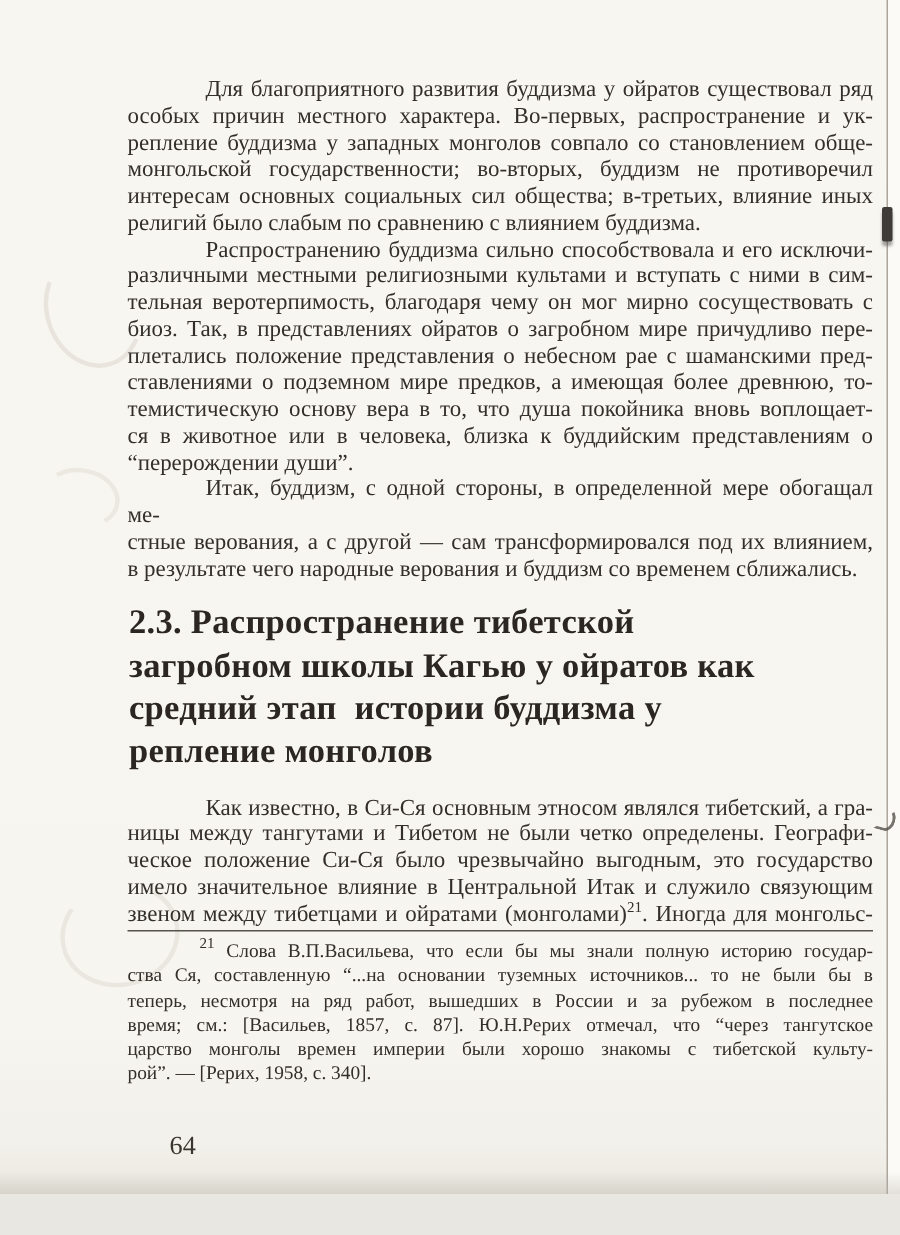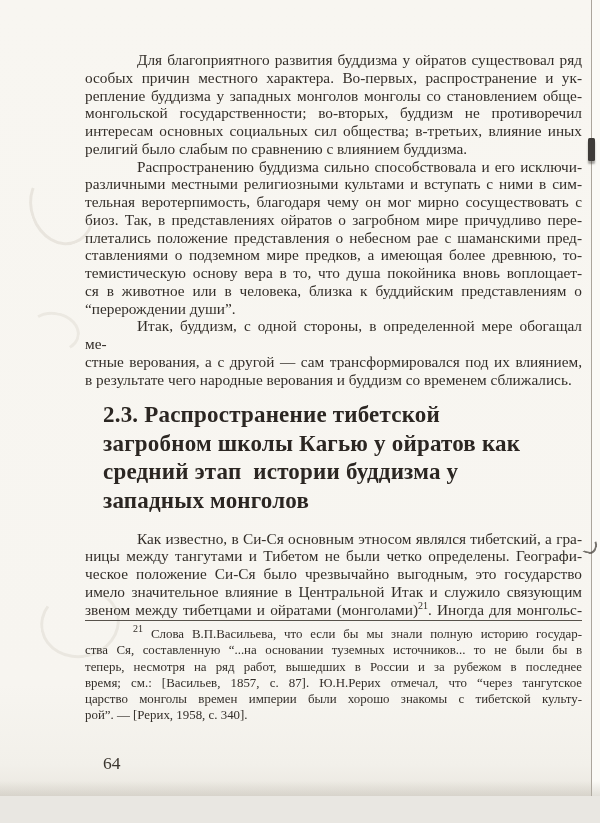--- a/index.html
+++ b/index.html
@@ -25,51 +25,51 @@
   .text-col { position: absolute; left: 85px; top: 51px; width: 497px; }
   .para { margin: 0; }
   .line {
     font-size: 15.3px; line-height: 17.75px;
     text-align: justify; text-align-last: justify;
     white-space: pre-wrap;
   }
   .line.end { text-align-last: left; }
   .line.indent { text-indent: 52px; }
   sup { font-size: 10px; line-height: 0; vertical-align: 6px; margin-top: 30px; }
-  .section-heading { margin: 13px 0 0 18px; padding: 0; color: #2b2622; }
+  .section-heading { margin: 13px 0 0 1px; padding: 0; color: #2b2622; }
   .hline {
     font-size: 23px; line-height: 28.6px; font-weight: 700;
     white-space: pre-wrap; letter-spacing: .2px;
   }
   .body-block { margin-top: 14px; }
   .fn-sep { border: 0; border-top: 1.4px solid #57524b; margin: 2px 0 5px 0; width: 100%; }
   .fnote .line { font-size: 12.9px; line-height: 16.1px; }
   .fnote .line.indent { text-indent: 48px; }
-  .page-number { position: absolute; left: 103px; top: 753px; font-size: 17.5px; color: #3a352f; }
+  .page-number { position: absolute; left: 113px; top: 753px; font-size: 17.5px; color: #3a352f; }
 </style>
 </head>
 <body>
 
 <div class="page">
 
   <div class="right-strip"></div>
   <div class="page-edge-line"></div>
   <div class="edge-tab"></div>
   <div class="edge-mark"></div>
   <div class="smudge smudge-1"></div>
   <div class="smudge smudge-2"></div>
   <div class="smudge smudge-3"></div>
   <div class="bottom-shade"></div>
 
   <div class="text-col">
     <div>
         <div class="para">
           <div class="line indent">Для благоприятного развития буддизма у ойратов существовал ряд</div>
           <div class="line">особых причин местного характера. Во-первых, распространение и ук-</div>
-          <div class="line">репление буддизма у западных монголов монголы со становлением обще-</div>
+          <div class="line">репление буддизма у западных монголов совпало со становлением обще-</div>
           <div class="line">монгольской государственности; во-вторых, буддизм не противоречил</div>
           <div class="line">интересам основных социальных сил общества; в-третьих, влияние иных</div>
           <div class="line end">религий было слабым по сравнению с влиянием буддизма.</div>
         </div>
         <div class="para">
           <div class="line indent">Распространению буддизма сильно способствовала и его исключи-</div>
           <div class="line">различными местными религиозными культами и вступать с ними в сим-</div>
           <div class="line">тельная веротерпимость, благодаря чему он мог мирно сосуществовать с</div>
           <div class="line">биоз. Так, в представлениях ойратов о загробном мире причудливо пере-</div>
           <div class="line">плетались положение представления о небесном рае с шаманскими пред-</div>
@@ -81,21 +81,21 @@
         <div class="para">
           <div class="line indent">Итак, буддизм, с одной стороны, в определенной мере обогащал ме-</div>
           <div class="line">стные верования, а с другой — сам трансформировался под их влиянием,</div>
           <div class="line end">в результате чего народные верования и буддизм со временем сближались.</div>
         </div>
       </div>
     <h2 class="section-heading">
         <div class="hline">2.3. Распространение тибетской</div>
         <div class="hline">загробном школы Кагью у ойратов как</div>
         <div class="hline">средний этап&nbsp; истории буддизма у</div>
-        <div class="hline">западных монголов</div>
+        <div class="hline">репление монголов</div>
       </h2>
     <div class="body-block">
         <div class="para">
           <div class="line indent">Как известно, в Си-Ся основным этносом являлся тибетский, а гра-</div>
           <div class="line">ницы между тангутами и Тибетом не были четко определены. Географи-</div>
           <div class="line">ческое положение Си-Ся было чрезвычайно выгодным, это государство</div>
           <div class="line">имело значительное влияние в Центральной Итак и служило связующим</div>
           <div class="line">звеном между тибетцами и ойратами (монголами)<sup>21</sup>. Иногда для монгольс-</div>
         </div>
       </div>

